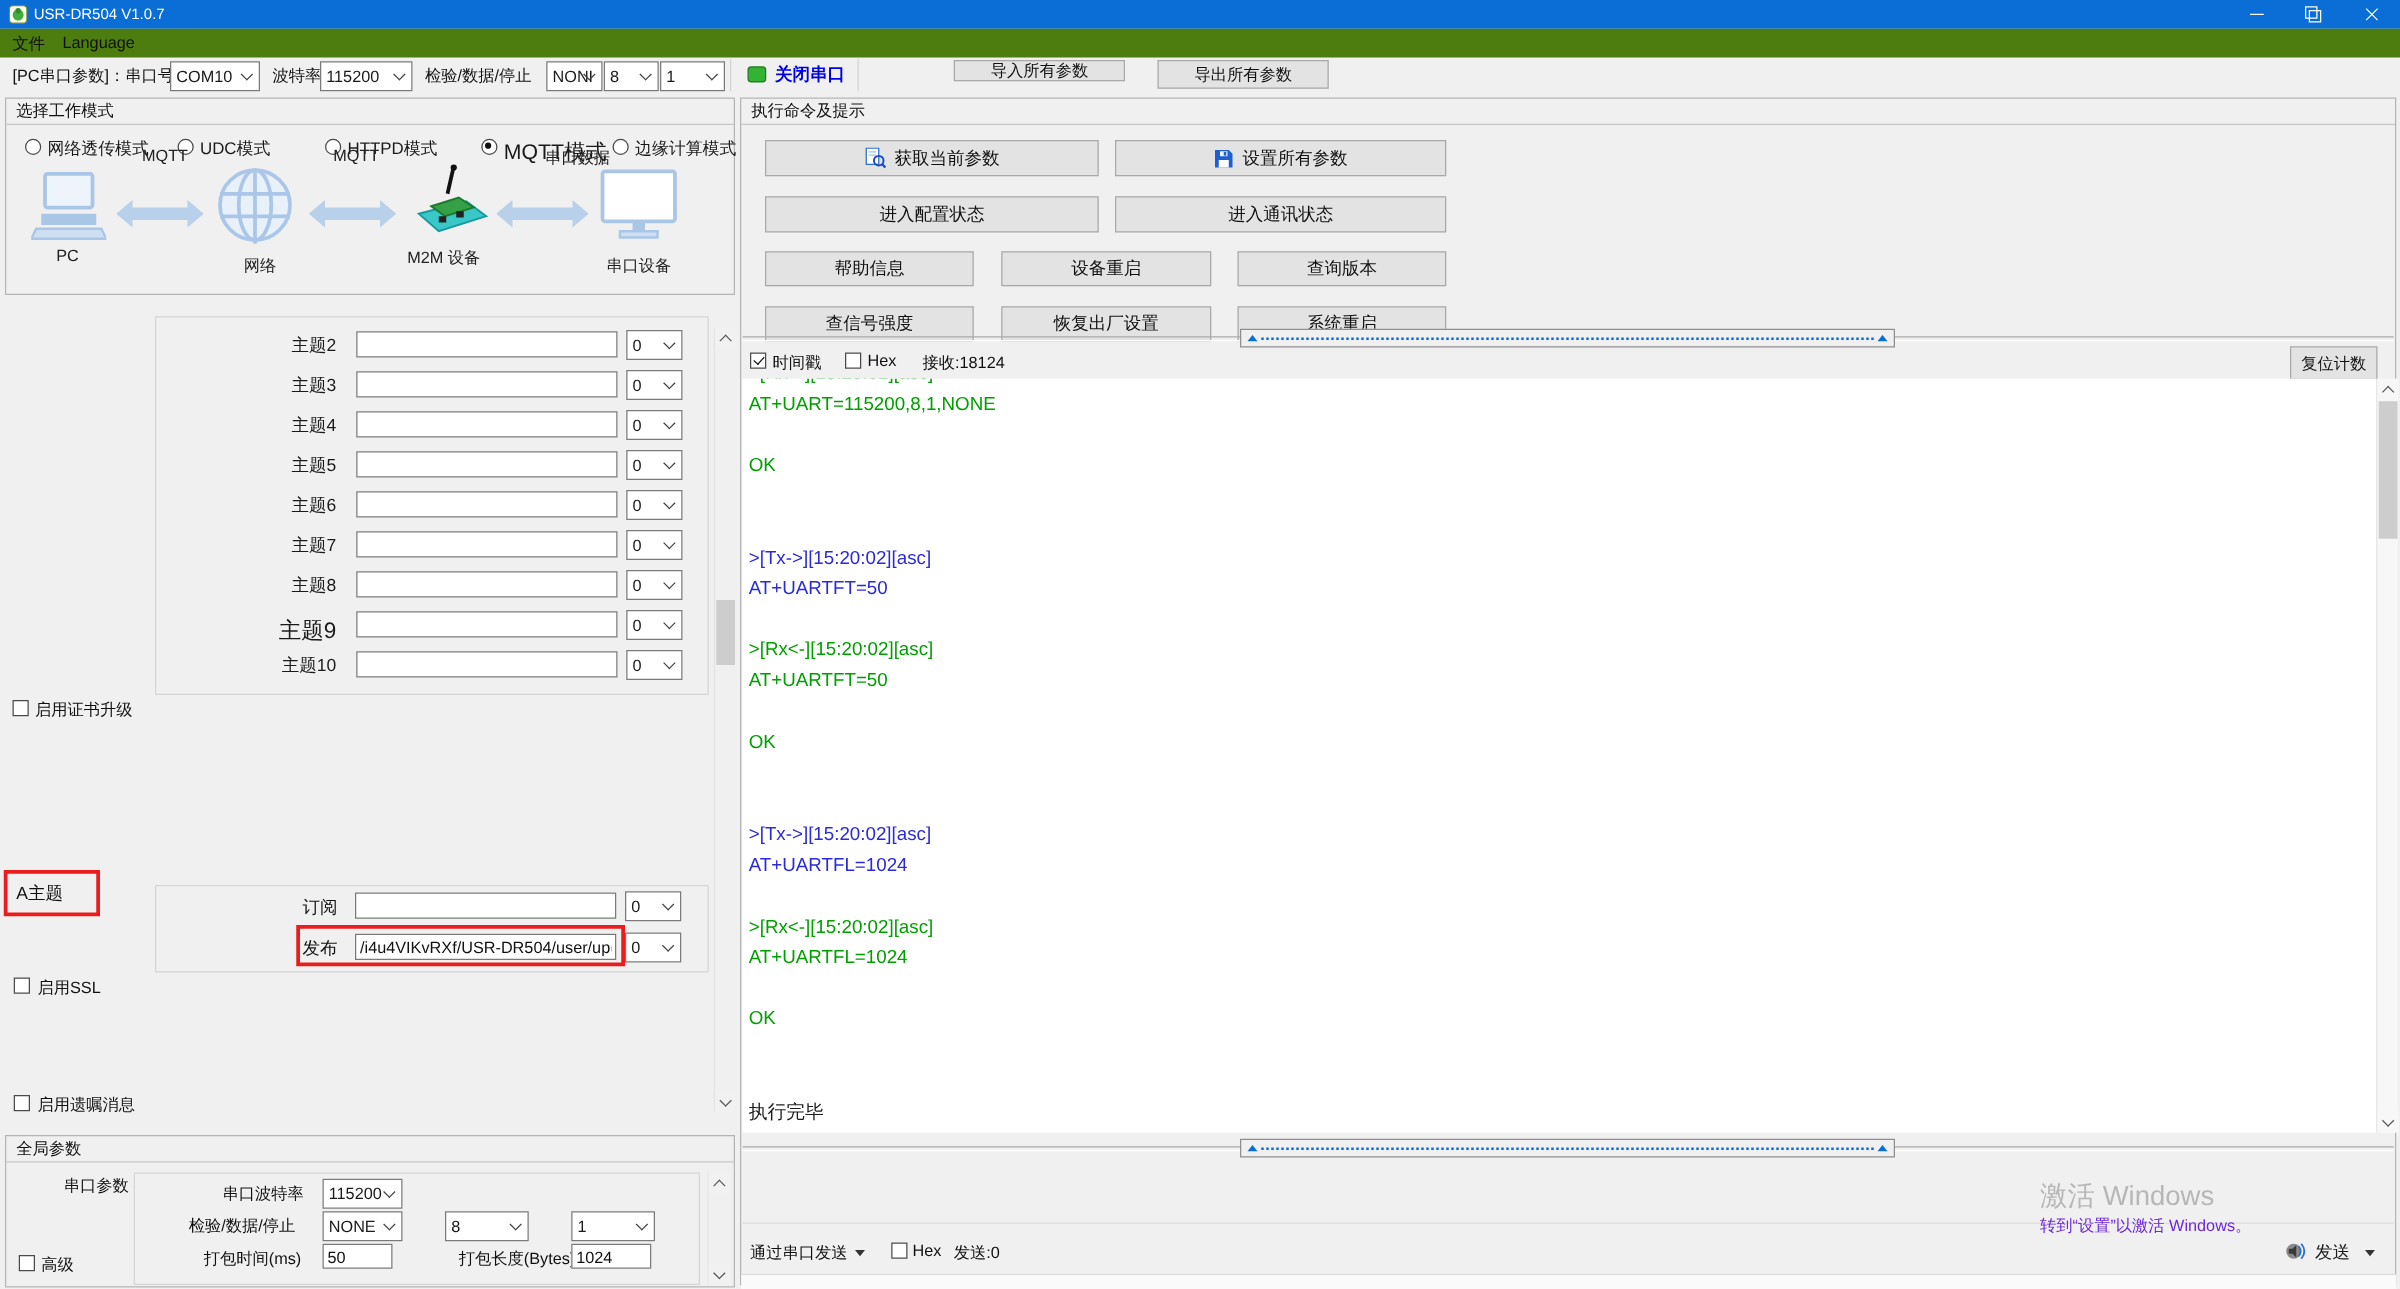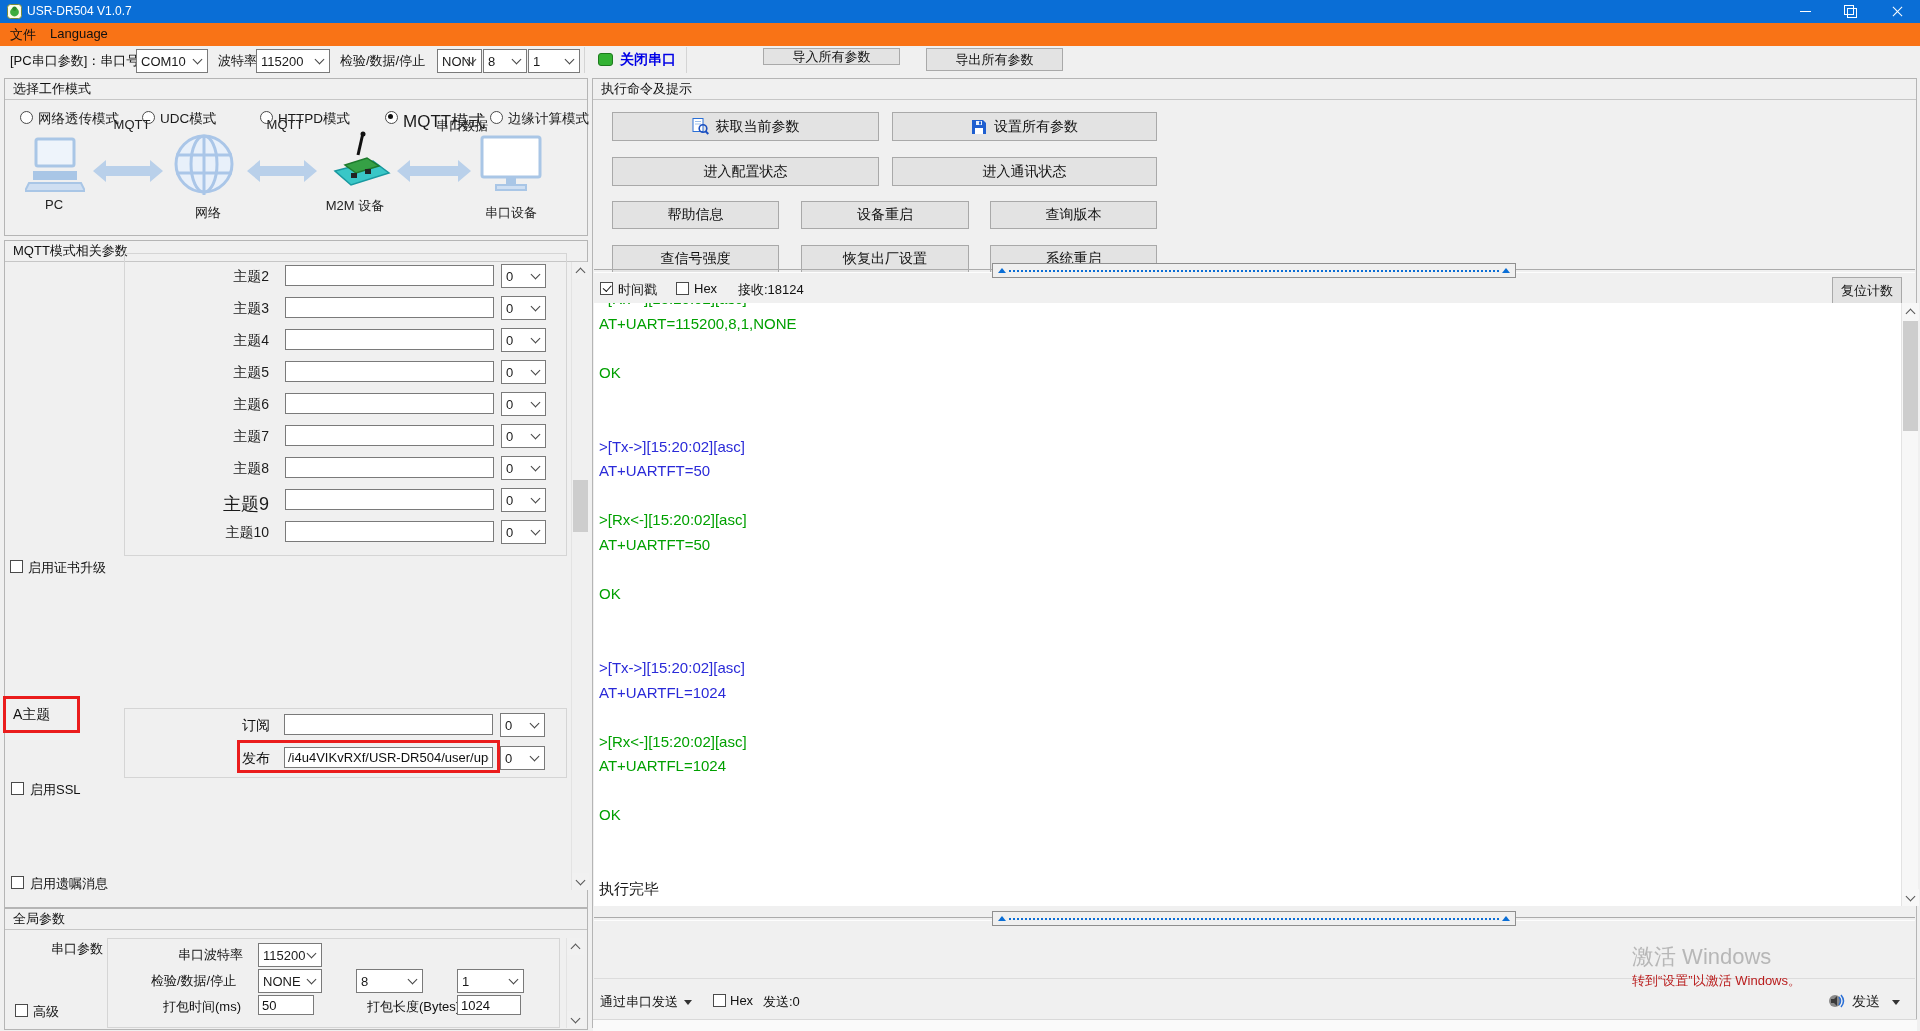--- a/index.html
+++ b/index.html
@@ -8,21 +8,21 @@
   .abs{position:absolute;}
   
   #titlebar{left:0;top:0;width:1920px;height:23px;background:#0a6ed6;display:flex;align-items:center;}
   #title-text{position:absolute;left:27px;top:4px;color:#fff;font-size:12px;}
   .winbtn{position:absolute;top:0;width:46px;height:23px;}
   .minbar{position:absolute;left:18px;top:11px;width:11px;height:1px;background:#fff;}
   .restsq{position:absolute;left:19px;top:8px;width:8px;height:8px;border:1px solid #fff;background:#0a6ed6;}
   .restsq2{position:absolute;left:16px;top:5px;width:8px;height:8px;border:1px solid #fff;}
   .xbar{position:absolute;left:17px;top:11px;width:13px;height:1px;background:#fff;}
   
-  #menubar{left:0;top:23px;width:1920px;height:23px;background:#f97316;}
+  #menubar{left:0;top:23px;width:1920px;height:23px;background:#4d7c0f;}
   .menu-item{position:absolute;top:3px;font-size:13px;color:#111;}
   
   .lbl{position:absolute;font-size:13px;color:#111;white-space:nowrap;}
   .combo{position:absolute;background:#fff;border:1px solid #7a7a7a;overflow:hidden;white-space:nowrap;}
   .combo .val{position:absolute;left:4px;top:50%;transform:translateY(-50%);font-size:13px;}
   .chev{position:absolute;width:6px;height:6px;border-right:1.4px solid #444;border-bottom:1.4px solid #444;transform:rotate(45deg);}
   .combo .chev{right:6px;top:50%;margin-top:-5px;}
   .vline{position:absolute;width:1px;background:#d4d4d4;}
   .btn{position:absolute;background:#e3e3e3;border:1px solid #a9a9a9;font-size:13px;color:#111;display:flex;align-items:center;justify-content:center;gap:7px;box-sizing:border-box;}
   .btn.big{font-size:14px;}
@@ -48,21 +48,21 @@
   .splitter{position:absolute;height:15px;background:#f0f0f0;border:1px solid #8f8f8f;box-sizing:border-box;display:flex;align-items:center;}
   .dotline{flex:1;border-top:2px dotted #0a6ed6;margin:0 3px;}
   .tri{width:0;height:0;border-left:4px solid transparent;border-right:4px solid transparent;border-bottom:5px solid #0a6ed6;}
   
   #log-area{position:absolute;left:594px;top:303px;width:1307px;height:603px;background:#fff;overflow:hidden;}
   #log-content{position:absolute;left:5px;top:-13px;font-size:15px;}
   .log-line{height:24.6px;white-space:pre;}
   
   .dlabel{position:absolute;font-size:13px;color:#222;white-space:nowrap;transform:translateX(-50%);}
   #watermark1{position:absolute;left:1632px;top:942px;font-size:22px;color:#b7b7b7;}
-  #watermark2{position:absolute;left:1632px;top:972px;font-size:13px;color:#b91c1c;}
+  #watermark2{position:absolute;left:1632px;top:972px;font-size:13px;color:#6d28d9;}
 </style>
 </head>
 <body>
 
 <div id="app">
 
   <div class="abs" id="titlebar">
     <svg class="abs" style="left:7px;top:4px" width="15" height="15" viewBox="0 0 15 15">
         <rect x="0.5" y="0.5" width="14" height="14" rx="3" fill="#fdfdea" stroke="#7a8a3a"></rect>
         <circle cx="7.5" cy="8" r="4.4" fill="#3fae3f"></circle>
@@ -190,25 +190,20 @@
       <span class="dlabel" style="left:127px;top:-14px">MQTT</span>
       <span class="dlabel" style="left:280px;top:-14px">MQTT</span>
       <span class="dlabel" style="left:457px;top:-14px">串口数据</span>
       <span class="dlabel" style="left:49px;top:66px">PC</span>
       <span class="dlabel" style="left:203px;top:73px">网络</span>
       <span class="dlabel" style="left:350px;top:66px">M2M 设备</span>
       <span class="dlabel" style="left:506px;top:73px">串口设备</span>
     </div>
   </div>
 
-  <div class="panel" style="left:4px;top:240px;width:584px;height:668px;">
-    <div class="panel-h">
-        <span>MQTT模式相关参数</span>
-      </div>
-  </div>
 
   <div class="innerbox" id="topics-box" style="left:124px;top:253px;width:443px;height:303px;">
       <span style="position: absolute; left: 0px; top: 14px; width: 144px; text-align: right; font-size: 14px;">主题2</span>
       <input class="tbox" value="" style="left: 160px; top: 11px; width: 209px; height: 21px;">
       <div class="combo" style="left: 376px; top: 10px; width: 43px; height: 22px;">
         <span class="val">0</span>
         <span class="chev"></span>
       </div>
       <span style="position: absolute; left: 0px; top: 46px; width: 144px; text-align: right; font-size: 14px;">主题3</span>
       <input class="tbox" value="" style="left: 160px; top: 43px; width: 209px; height: 21px;">

